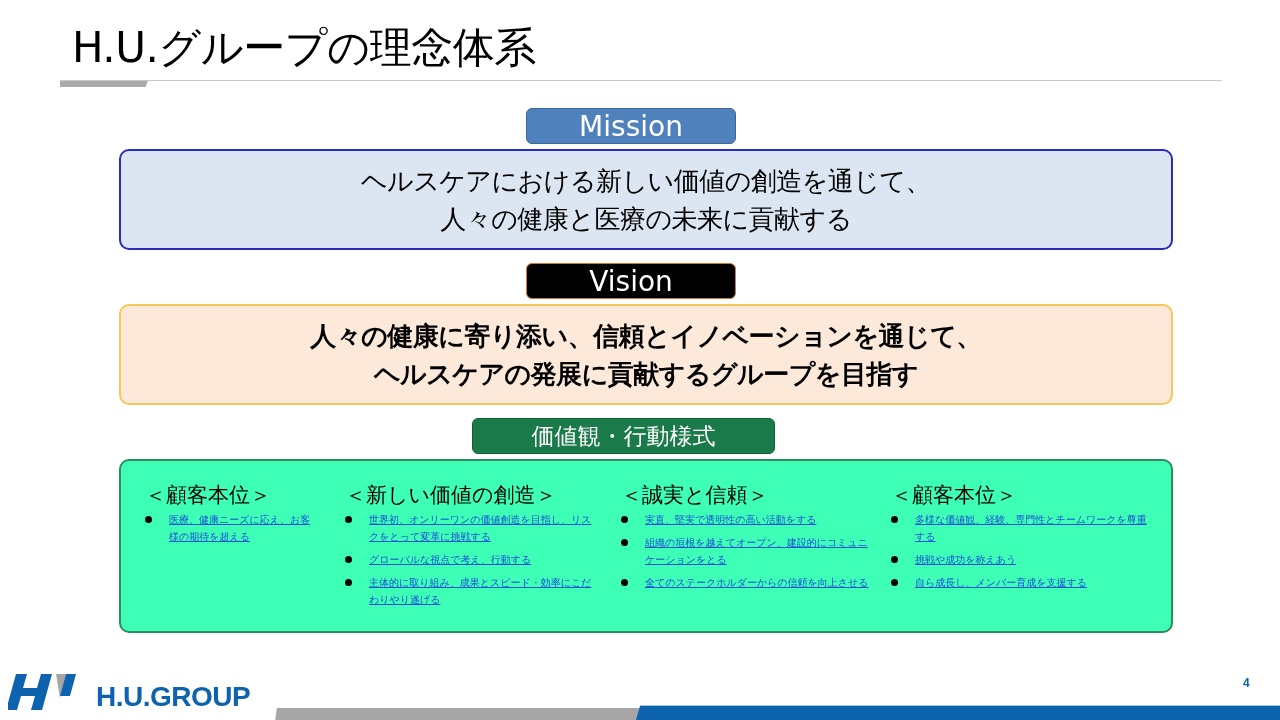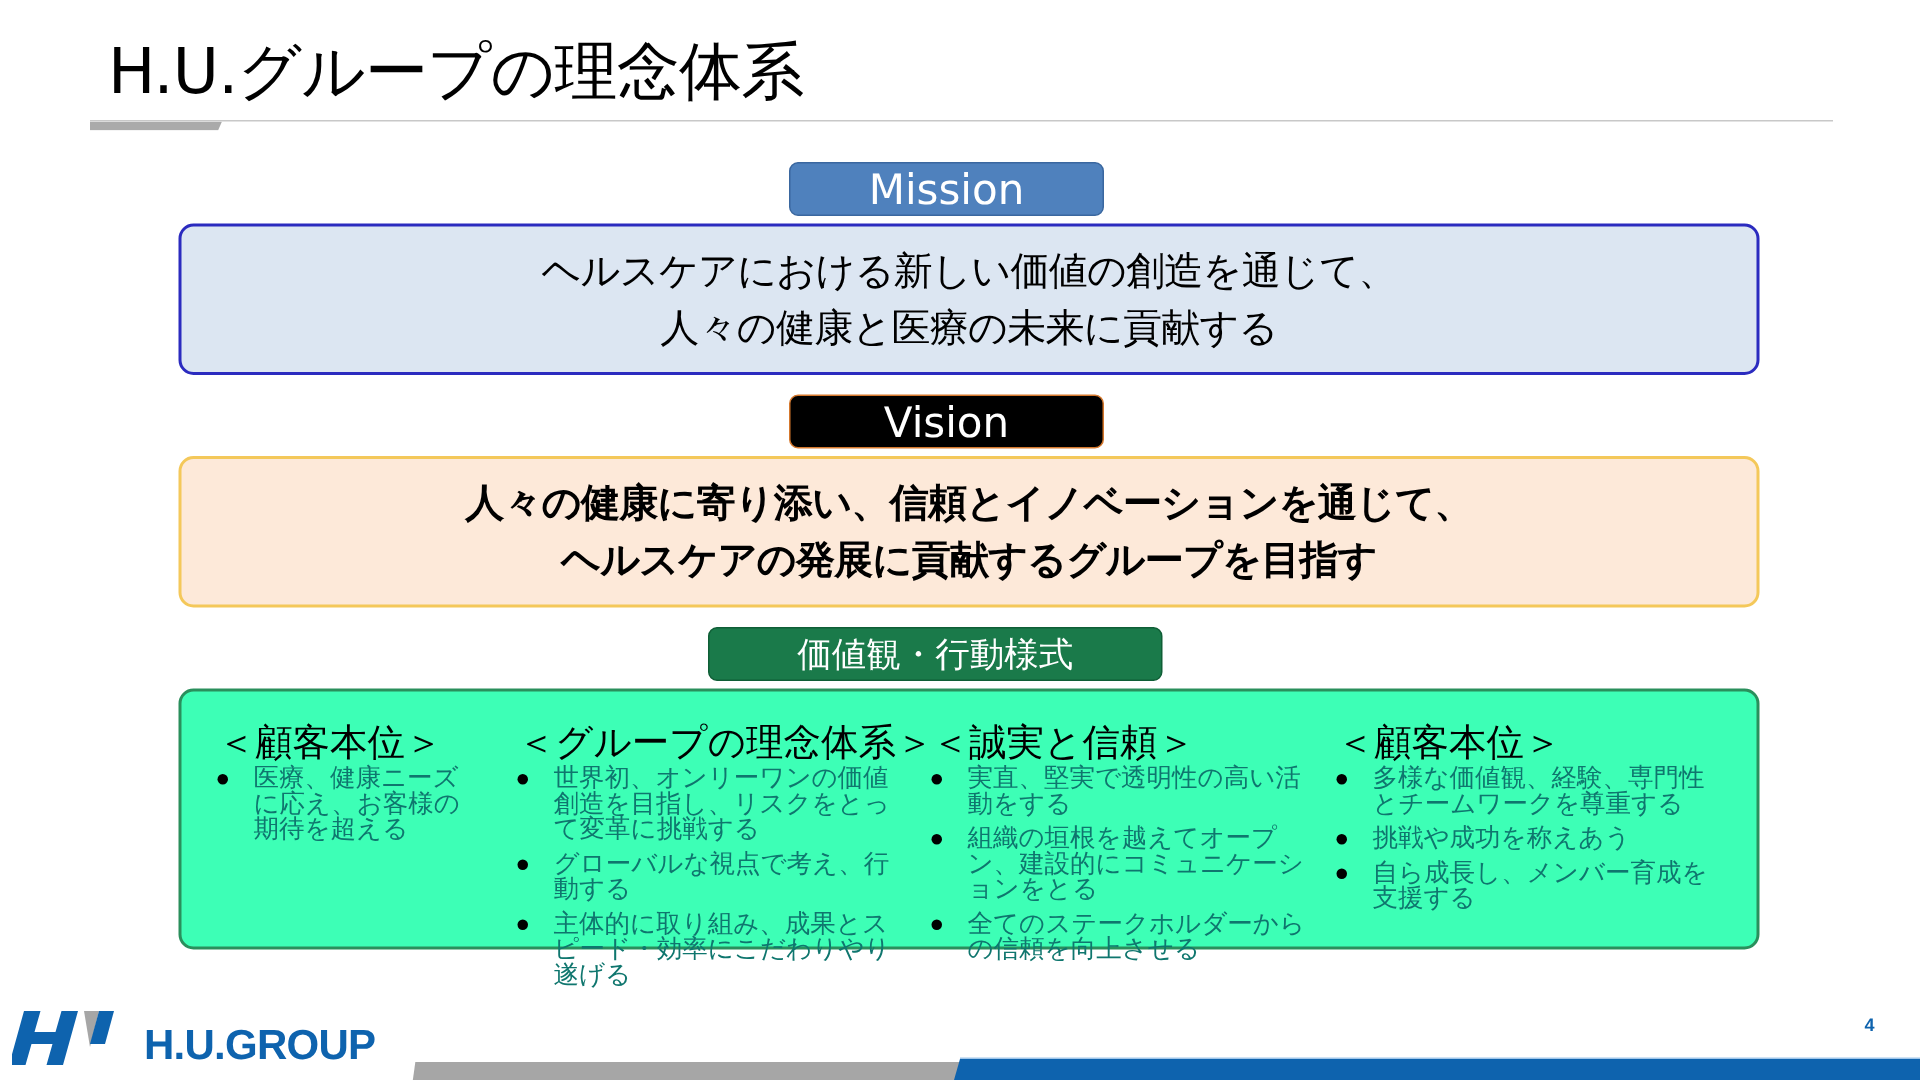--- a/index.html
+++ b/index.html
@@ -40,23 +40,23 @@
   .panel-vision  { top:304px; height:101px; background:#fde9d9; border:2px solid #f4c85a;font-weight:bold; }
   .panel-values  {
     top:459px; height:174px; background:#3dffb6; border:2px solid #2a8f5c;
     display:block; text-align:left; font-size:13px; line-height:16px; letter-spacing:0;
   }
   .col { position:absolute; top:20px; }
   .col-1 { left:24px; width:175px; }
   .col-2 { left:224px; width:255px; }
   .col-3 { left:500px; width:255px; }
   .col-4 { left:770px; width:260px; }
-  .col-head { font-size:25px; line-height:28px; margin-bottom:2px; white-space:nowrap; }
+  .col-head { font-size:21px; line-height:28px; margin-bottom:2px; white-space:nowrap; }
   .col ul { list-style:none; margin:0; padding:0; }
-  .col li { position:relative; padding-left:24px; margin-bottom:6px; font-size:17px; line-height:17px; color:#0f766e; }
+  .col li { position:relative; padding-left:24px; margin-bottom:6px; font-size:10px; line-height:17px; color:#1d4ed8;text-decoration:underline; }
   .col li::before {
     content:""; position:absolute; left:0; top:5px; width:7px; height:7px; border-radius:50%; background:#000;
   }
 
   .footer-gray {
     position:absolute; left:0; top:708px; width:660px; height:12px; background:#a6a6a6;
   }
   .footer-blue {
     position:absolute; left:636px; top:706px; width:644px; height:14px; background:#0e63ae;
     clip-path:polygon(4px 0,100% 0,100% 100%,0 100%);
@@ -96,21 +96,21 @@
 <div class="tag tag-vision">Vision</div>
 
 <div class="panel panel-values">
   <div class="col col-1">
     <div class="col-head">＜顧客本位＞</div>
     <ul>
       <li>医療、健康ニーズに応え、お客様の期待を超える</li>
     </ul>
   </div>
   <div class="col col-2">
-    <div class="col-head">＜グループの理念体系＞</div>
+    <div class="col-head">＜新しい価値の創造＞</div>
     <ul>
       <li>世界初、オンリーワンの価値創造を目指し、リスクをとって変革に挑戦する</li>
       <li>グローバルな視点で考え、行動する</li>
       <li>主体的に取り組み、成果とスピード・効率にこだわりやり遂げる</li>
     </ul>
   </div>
   <div class="col col-3">
     <div class="col-head">＜誠実と信頼＞</div>
     <ul>
       <li>実直、堅実で透明性の高い活動をする</li>

